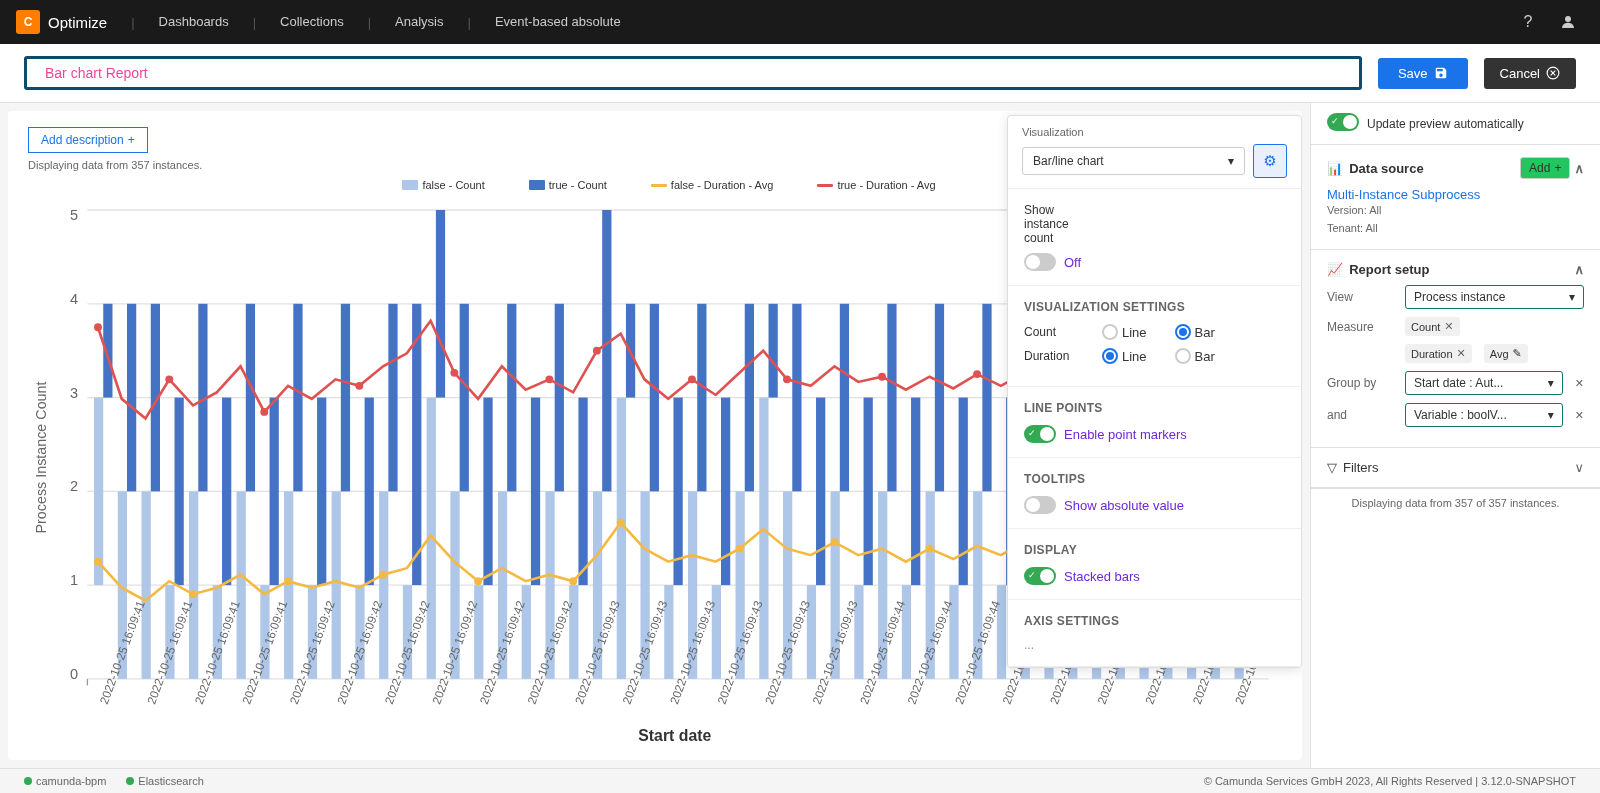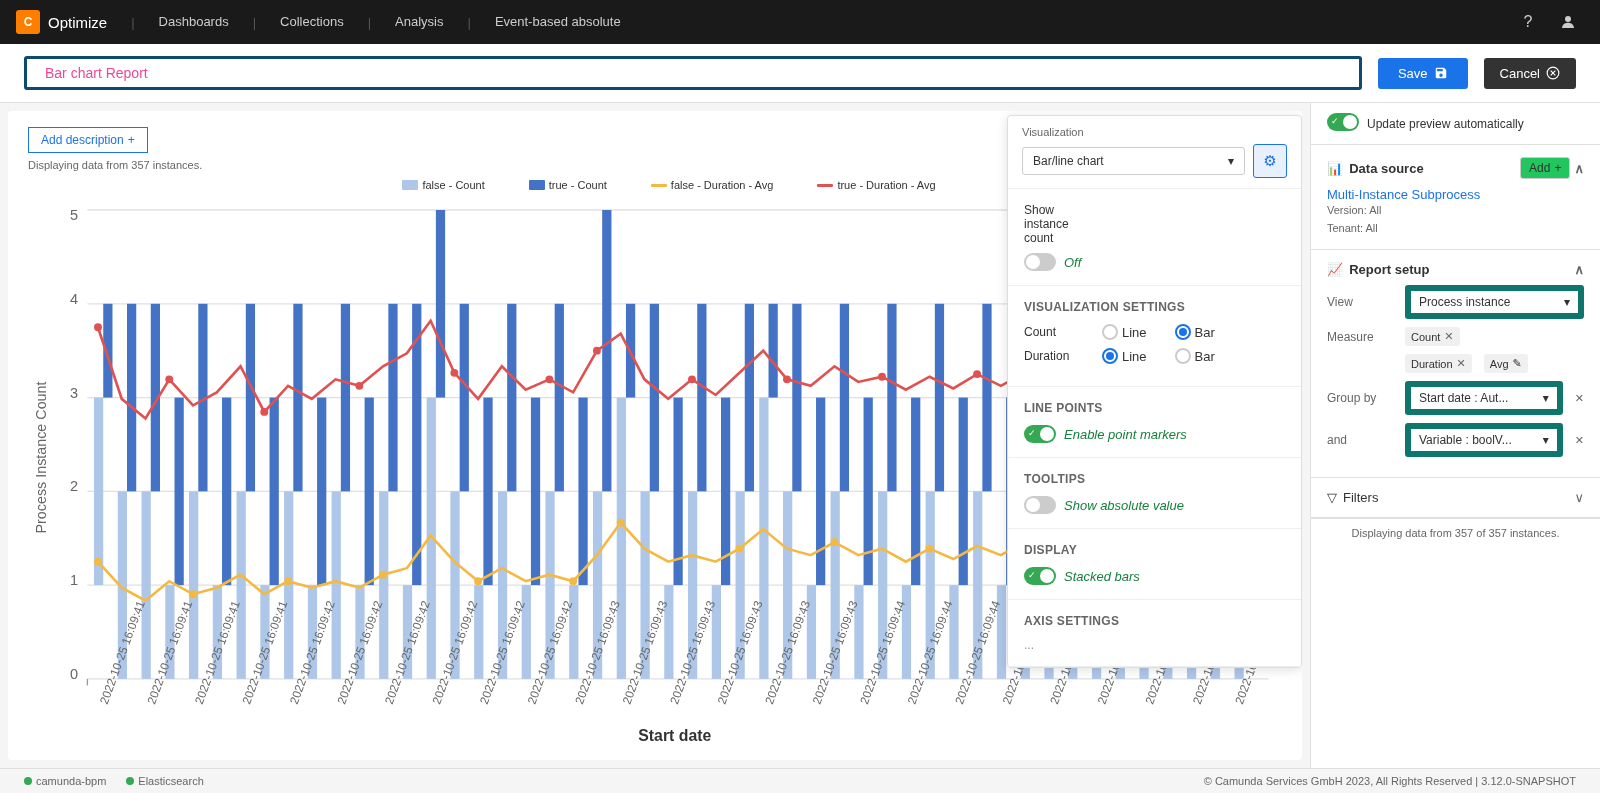--- a/index.html
+++ b/index.html
@@ -39,21 +39,21 @@
 
     .panel-section { border-bottom: 1px solid #e0e0e0; padding: 12px 16px; }
     .panel-section-header { display: flex; align-items: center; justify-content: space-between; font-size: 13px; font-weight: 600; color: #333; margin-bottom: 8px; }
 
     .datasource-add { display: flex; align-items: center; gap: 4px; border: 1px solid #ccc; border-radius: 3px; padding: 3px 8px; cursor: pointer; font-size: 12px; color: #333; background: #22c55e; }
     .datasource-name { font-size: 13px; color: #1a73e8; font-weight: 500; }
     .datasource-meta { font-size: 11px; color: #666; line-height: 1.6; }
 
     .setup-row { display: flex; align-items: center; margin-bottom: 8px; gap: 8px; }
     .setup-label { font-size: 12px; color: #666; width: 70px; flex-shrink: 0; }
-    .setup-select { flex: 1; border: 6px solid #0f766e; border-radius: 3px; padding: 4px 8px; font-size: 12px; color: #333; background: white; display: flex; align-items: center; justify-content: space-between; cursor: pointer; }
+    .setup-select { flex: 1; border: 1px solid #0f766e; border-radius: 3px; padding: 4px 8px; font-size: 12px; color: #333; background: white; display: flex; align-items: center; justify-content: space-between; cursor: pointer; }
     .setup-chip { background: #f0f0f0; border-radius: 3px; padding: 3px 6px; font-size: 11px; display: flex; align-items: center; gap: 4px; }
     .chip-close { cursor: pointer; color: #666; font-size: 11px; }
 
     .filters-header { display: flex; align-items: center; justify-content: space-between; padding: 12px 16px; cursor: pointer; border-bottom: 1px solid #e0e0e0; }
     .footer-info { font-size: 11px; color: #666; padding: 8px 16px; text-align: center; border-top: 1px solid #e0e0e0; }
 
     
     .viz-panel { position: absolute; right: 0; top: 0; width: 290px; background: white; border: 1px solid #ddd; border-radius: 4px; box-shadow: 0 2px 12px rgba(0,0,0,0.12); z-index: 10; padding: 0; }
     .viz-section { padding: 14px 16px; border-bottom: 1px solid #eee; }
     .viz-section-title { font-size: 12px; font-weight: 600; color: #666; text-transform: uppercase; margin-bottom: 10px; letter-spacing: 0.3px; }
@@ -61,21 +61,21 @@
     .viz-label { font-size: 12px; color: #333; width: 70px; }
     .radio-group { display: flex; gap: 28px; }
     .radio-item { display: flex; align-items: center; gap: 4px; font-size: 13px; cursor: pointer; }
     .radio-circle { width: 16px; height: 16px; border-radius: 50%; border: 2px solid #ccc; display: flex; align-items: center; justify-content: center; }
     .radio-circle.selected { border-color: #1a73e8; }
     .radio-circle.selected::after { content: ''; width: 8px; height: 8px; background: #1a73e8; border-radius: 50%; }
     .toggle-off { background: #ccc; border-radius: 10px; width: 32px; height: 18px; position: relative; display: inline-block; flex-shrink: 0; }
     .toggle-off::after { content: ''; position: absolute; left: 2px; top: 2px; width: 14px; height: 14px; background: white; border-radius: 50%; }
     .toggle-on { background: #34a853; border-radius: 10px; width: 32px; height: 18px; position: relative; display: inline-block; flex-shrink: 0; }
     .toggle-on::after { content: ''; position: absolute; right: 2px; top: 2px; width: 14px; height: 14px; background: white; border-radius: 50%; }
-    .toggle-label { font-size: 13px; color: #15803d; font-style: italic; }
+    .toggle-label { font-size: 13px; color: #6d28d9; }
     .toggle-check-icon { position: absolute; left: 4px; top: 3px; color: white; font-size: 9px; }
 
     
     .viz-dropdown-area { padding: 10px 14px; border-bottom: 1px solid #eee; }
     .viz-dropdown-label { font-size: 11px; color: #666; margin-bottom: 6px; }
     .viz-dropdown-row { display: flex; align-items: center; gap: 8px; }
     .viz-select { flex: 1; border: 1px solid #ccc; border-radius: 3px; padding: 6px 10px; font-size: 12px; color: #333; background: white; display: flex; align-items: center; justify-content: space-between; cursor: pointer; }
     .viz-gear-btn { width: 34px; height: 34px; border: 1px solid #ccc; border-radius: 3px; display: flex; align-items: center; justify-content: center; cursor: pointer; background: white; color: #555; font-size: 15px; }
     .viz-gear-btn.active { background: #e8f0fe; border-color: #1a73e8; color: #1a73e8; }
 

